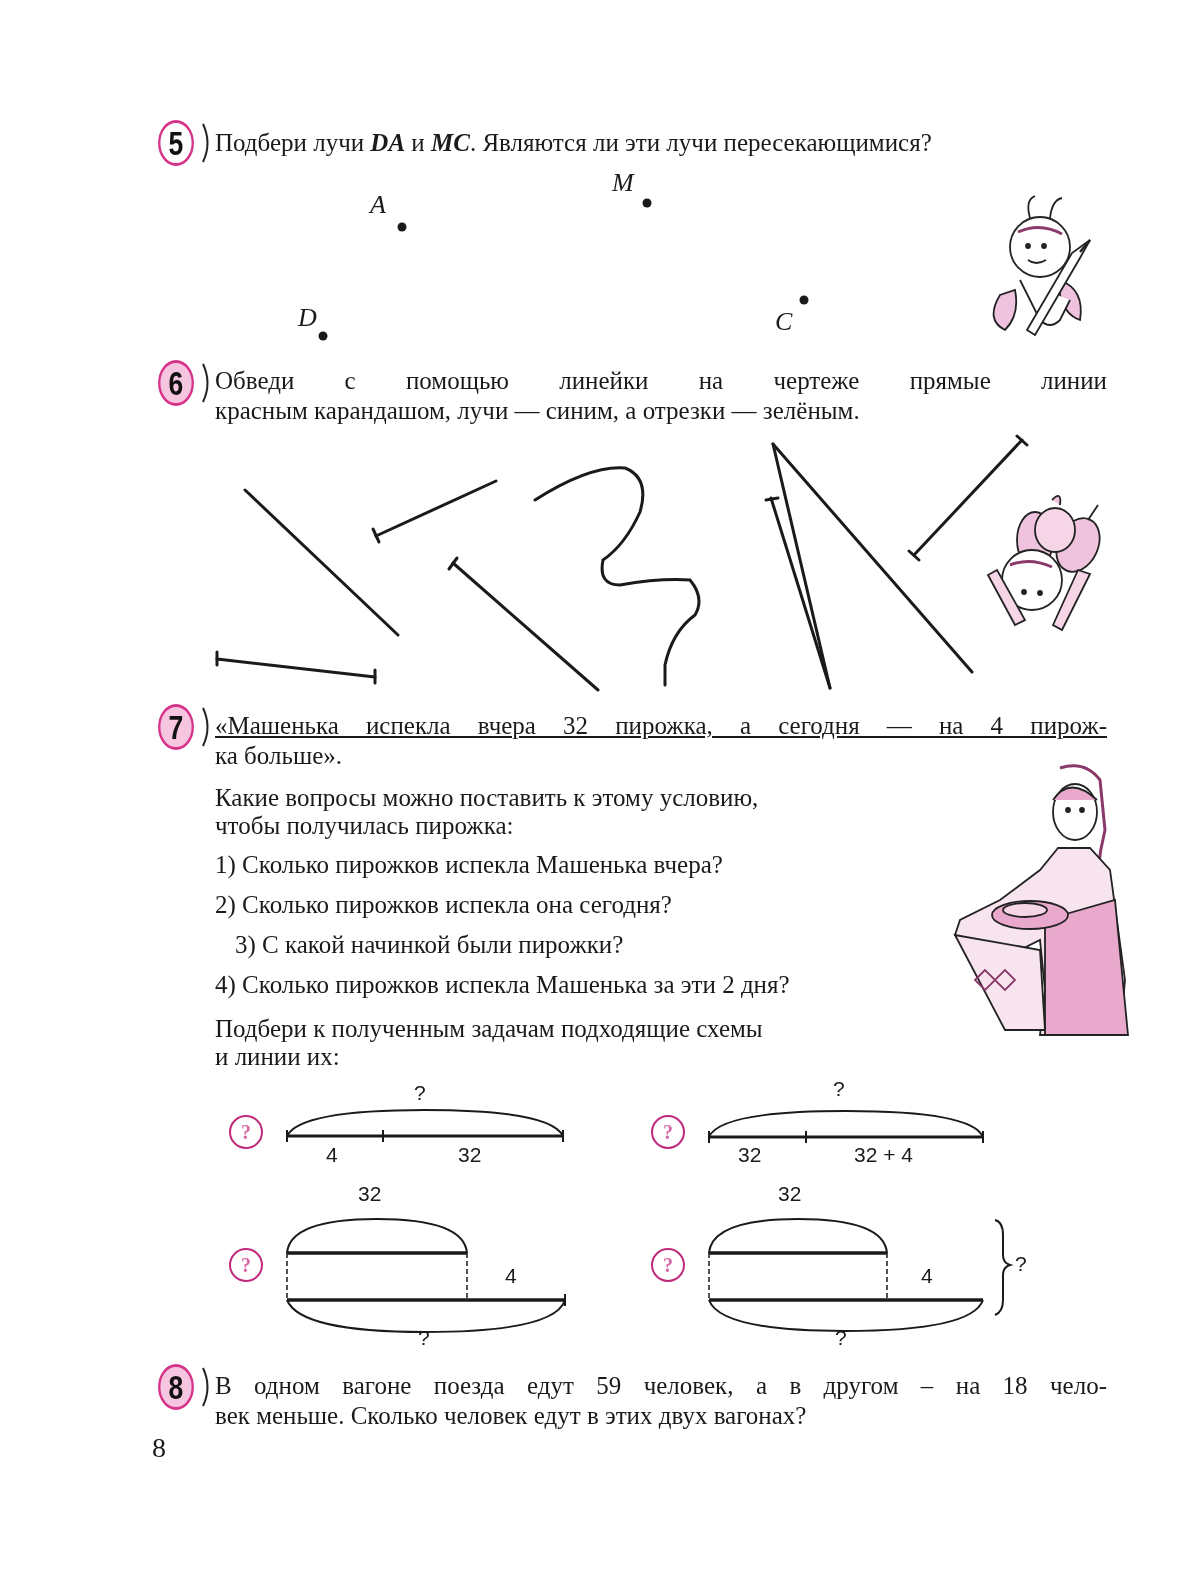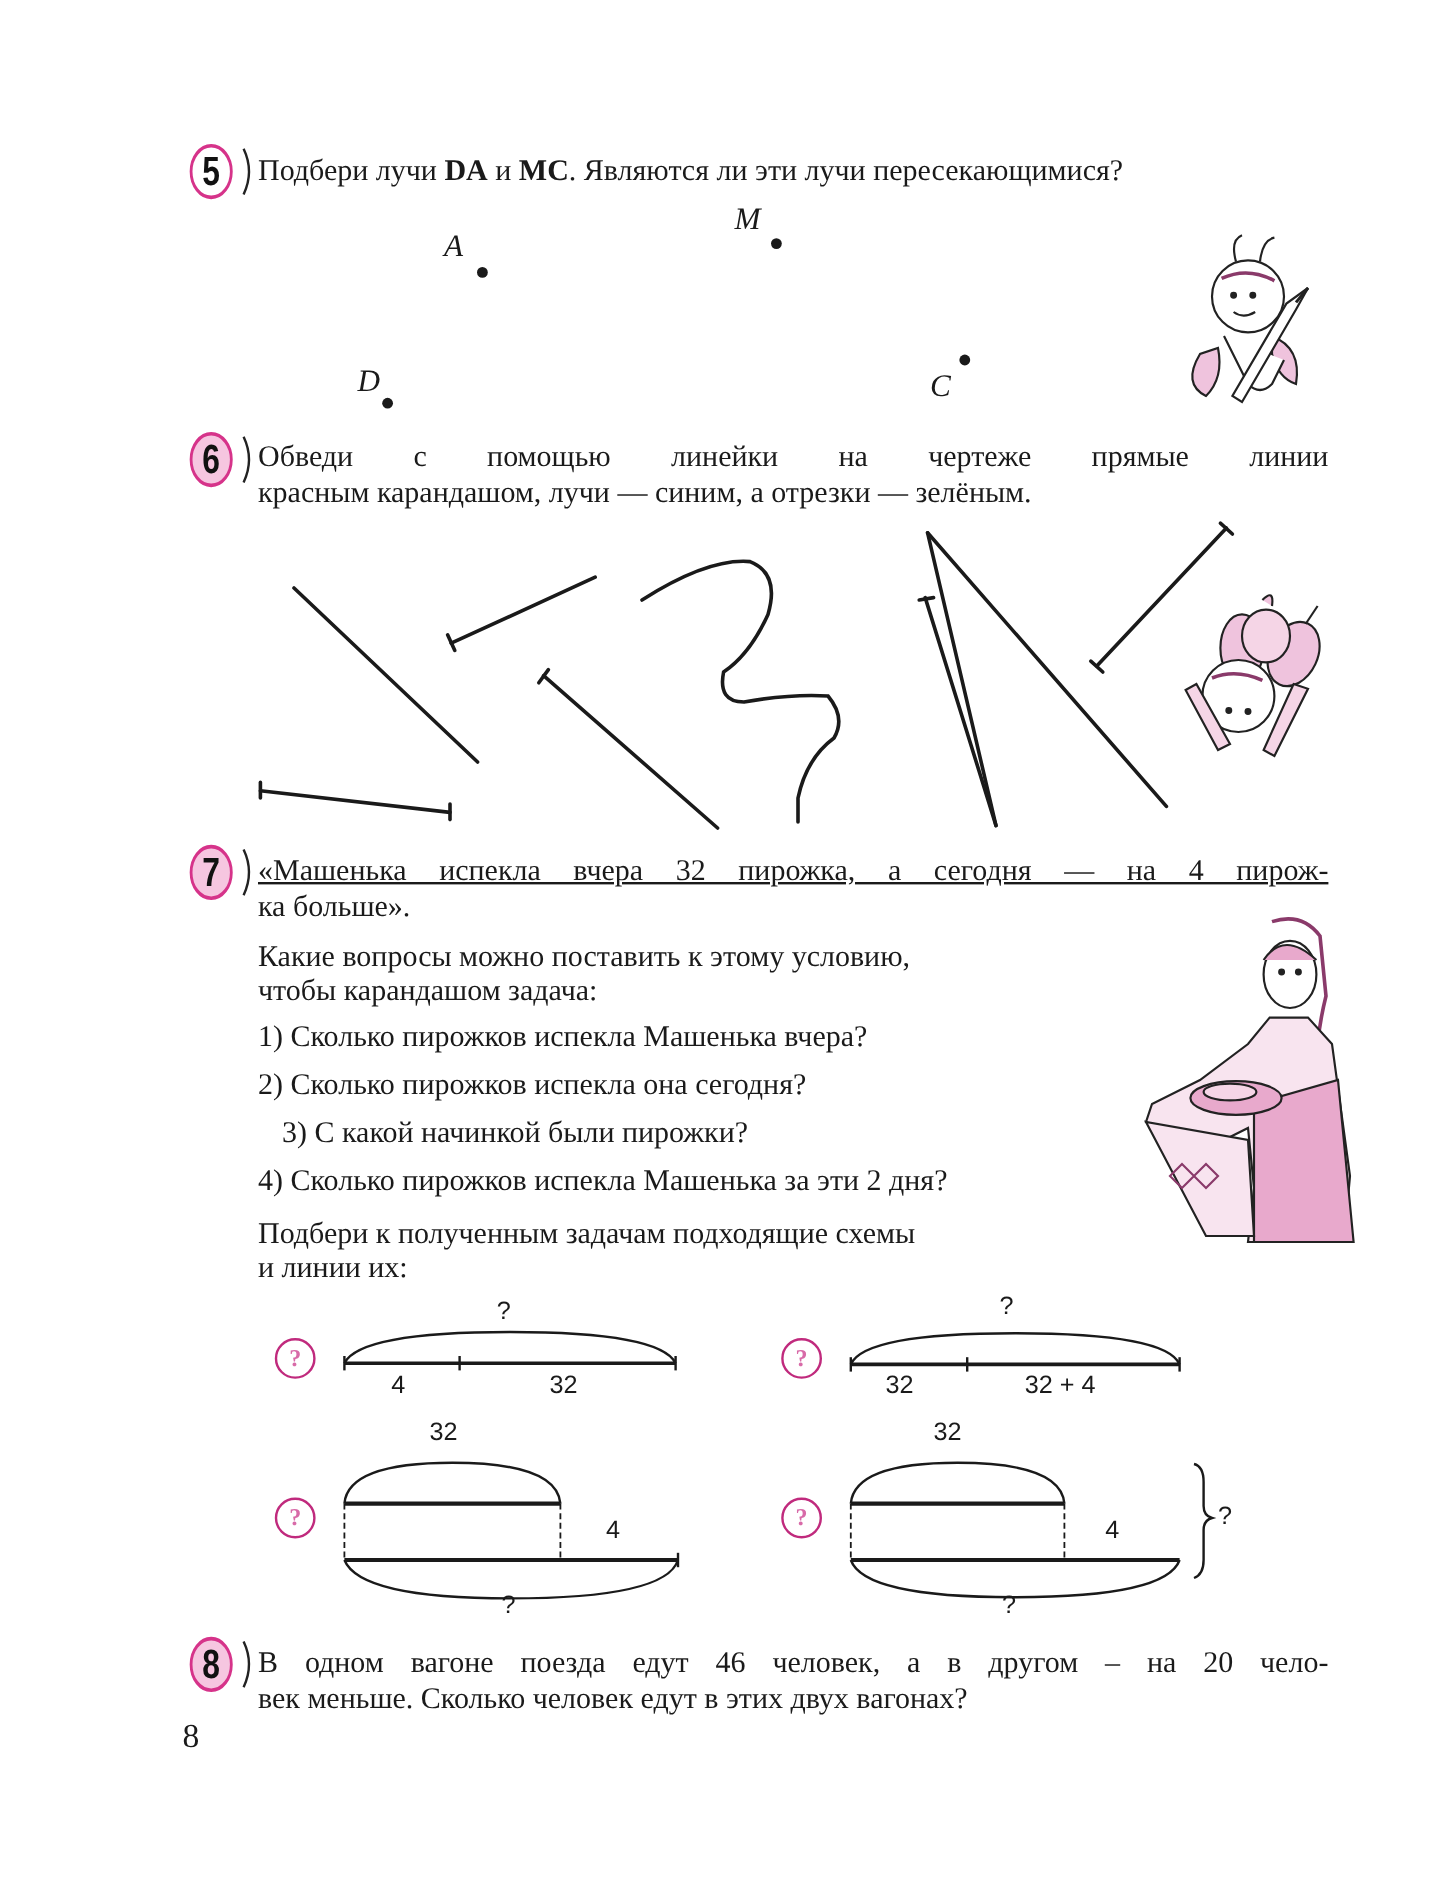--- a/index.html
+++ b/index.html
@@ -6,21 +6,21 @@
   body { width:1200px; height:1580px; position:relative; overflow:hidden;
          font-family:"DejaVu Serif", "Liberation Serif", serif; color:#1a1a1a; }
   .num-badge { position:absolute; width:46px; height:46px; border-radius:50%;
     border:3px solid #d6338a; box-sizing:border-box; display:flex; align-items:center; justify-content:center;
     font-family:"Liberation Sans","DejaVu Sans",sans-serif; font-weight:bold; font-size:34px; color:#111;
     transform:scaleX(0.78); }
   .num-badge.filled { background:#f6c6e0; }
   .num-badge.plain { background:#ffffff; }
   .txt { position:absolute; font-family:"Liberation Serif","DejaVu Serif",serif; font-size:25px; line-height:30px; white-space:nowrap; color:#1a1a1a; }
   .txt.just { white-space:normal; text-align:justify; text-align-last:justify; }
-  .ital { font-weight:bold; }
+  .ital { font-style:italic; font-weight:bold; }
   .ptlabel { position:absolute; font-family:"Liberation Serif",serif; font-style:italic; font-size:26px; color:#1a1a1a; }
   .schlabel { position:absolute; font-family:"Liberation Sans","DejaVu Sans",sans-serif; font-size:21px; color:#1a1a1a; }
   .qcircle { position:absolute; width:34px; height:34px; border-radius:50%; border:2px solid #c02a7d; box-sizing:border-box;
     display:flex; align-items:center; justify-content:center; font-family:"Liberation Serif",serif; font-weight:bold; font-size:20px; color:#d86aa8; }
   svg { position:absolute; left:0; top:0; }
   .pagenum { position:absolute; font-family:"Liberation Serif",serif; font-size:28px; color:#1a1a1a; }
 </style>
 </head>
 <body>
 
@@ -38,21 +38,21 @@
   <div class="num-badge filled" style="left:153px;top:360px;">6</div>
   <div class="txt just" style="left:215px;top:366px;width:892px;">Обведи с помощью линейки на чертеже прямые линии</div>
   <div class="txt" style="left:215px;top:396px;text-align:center;">красным карандашом, лучи — синим, а отрезки — зелёным.</div>
 </div>
 
 <div>
   <div class="num-badge filled" style="left:153px;top:704px;">7</div>
   <div class="txt just" style="left:215px;top:711px;width:892px;text-decoration:underline;">«Машенька испекла вчера 32 пирожка, а сегодня — на 4 пирож-</div>
   <div class="txt" style="left:215px;top:741px;">ка больше».</div>
   <div class="txt" style="left:215px;top:783px;">Какие вопросы можно поставить к этому условию,</div>
-  <div class="txt" style="left:215px;top:811px;">чтобы карандашом задача:</div>
+  <div class="txt" style="left:215px;top:811px;">чтобы получилась пирожка:</div>
   <div class="txt" style="left:215px;top:850px;">1) Сколько пирожков испекла Машенька вчера?</div>
   <div class="txt" style="left:215px;top:890px;">2) Сколько пирожков испекла она сегодня?</div>
   <div class="txt" style="left:215px;top:930px;margin-left:20px;">3) С какой начинкой были пирожки?</div>
   <div class="txt" style="left:215px;top:970px;">4) Сколько пирожков испекла Машенька за эти 2 дня?</div>
   <div class="txt" style="left:215px;top:1014px;">Подбери к полученным задачам подходящие схемы</div>
   <div class="txt" style="left:215px;top:1042px;">и линии их:</div>
 
   <div class="qcircle" style="left:229px;top:1115px;">?</div>
   <div class="qcircle" style="left:651px;top:1115px;">?</div>
   <div class="qcircle" style="left:229px;top:1248px;">?</div>
@@ -71,21 +71,21 @@
   <span class="schlabel" style="left:418px;top:1326px;">?</span>
 
   <span class="schlabel" style="left:778px;top:1182px;">32</span>
   <span class="schlabel" style="left:921px;top:1264px;">4</span>
   <span class="schlabel" style="left:835px;top:1326px;">?</span>
   <span class="schlabel" style="left:1015px;top:1252px;">?</span>
 </div>
 
 <div>
   <div class="num-badge filled" style="left:153px;top:1364px;">8</div>
-  <div class="txt just" style="left:215px;top:1371px;width:892px;">В одном вагоне поезда едут 46 человек, а в другом – на 20 чело-</div>
+  <div class="txt just" style="left:215px;top:1371px;width:892px;">В одном вагоне поезда едут 59 человек, а в другом – на 18 чело-</div>
   <div class="txt" style="left:215px;top:1401px;">век меньше. Сколько человек едут в этих двух вагонах?</div>
 </div>
 
 <div class="pagenum" style="left:152px;top:1432px;">8</div>
 
 <svg width="1200" height="1580" viewBox="0 0 1200 1580">
 
   <g stroke="#222" stroke-width="2" fill="none">
     <path d="M203 124 Q212 143 203 162"></path>
     <path d="M203 364 Q212 383 203 402"></path>

